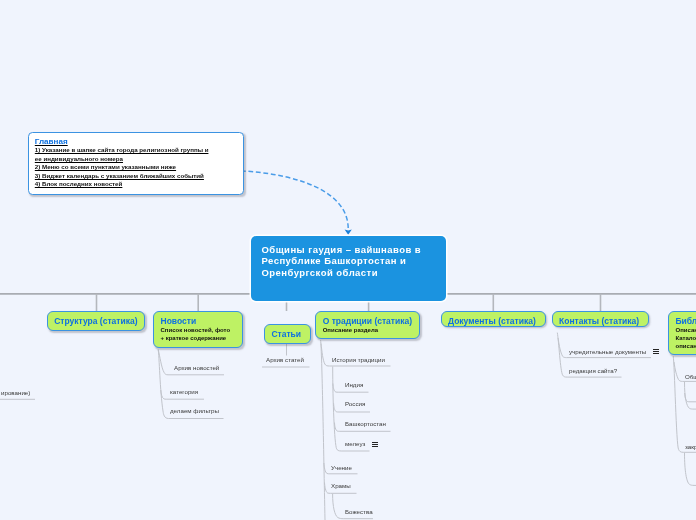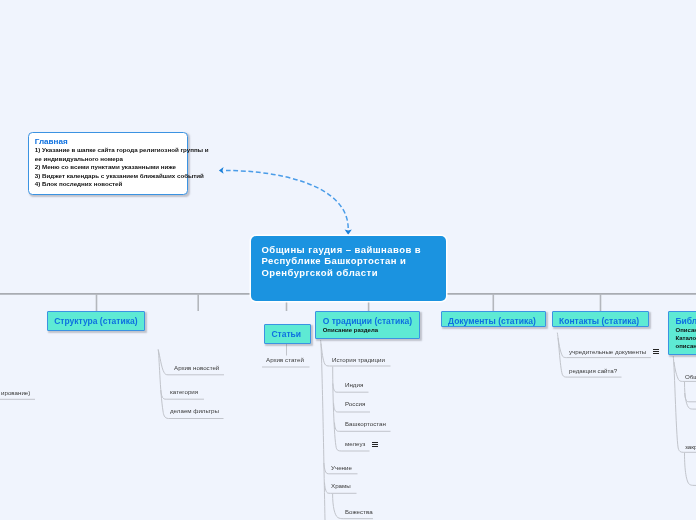--- a/index.html
+++ b/index.html
@@ -1,21 +1,21 @@
 <!DOCTYPE html>
 <html><head>
 <meta charset="utf-8">
 <style>
   html,body{margin:0;padding:0;}
   body{width:696px;height:520px;overflow:hidden;background:#f0f4fd;
        font-family:"Liberation Sans",sans-serif;}
   #canvas{position:relative;width:696px;height:520px;overflow:hidden;background:#f0f4fd;}
   svg.links{position:absolute;left:0;top:0;width:696px;height:520px;}
 
-  .node{position:absolute;background:#5eead4;border:1.7px solid #3b93e2;border-radius:1px;
+  .node{position:absolute;background:#bef264;border:1.7px solid #3b93e2;border-radius:6px;
         box-sizing:border-box;box-shadow:1.2px 1.2px 1.6px rgba(100,100,110,0.34);}
   .node .ntitle{color:#0e71e0;font-weight:bold;font-size:8.5px;line-height:10px;
         white-space:nowrap;}
   .node .ndesc{color:#111;font-weight:bold;font-size:6px;line-height:8.3px;
         white-space:nowrap;}
 
   .center{position:absolute;background:#1b93e0;border-radius:5px;box-sizing:border-box;
         color:#fff;font-weight:bold;font-size:9.5px;line-height:11.6px;letter-spacing:0.45px;
         box-shadow:0 0 0 1.5px rgba(255,255,255,0.95);}
 
@@ -77,37 +77,42 @@
       <path d="M558.1,338 C559.2,346.5 560.6,352.5 562.6,356.3 C563.5,357.3 564.6,357.6 566.5,357.6 L651,357.6"></path>
 
       <path d="M673.2,356 C674.6,364 676.2,446 678.6,449.5 C679.5,451.2 680.2,452.3 683.2,452.3 L696,452.3"></path>
       <path d="M674.0,362 C675.1,370 676.5,375.5 678.5,379.6 C679.4,380.9 680.5,381.4 682.5,381.4 L696,381.4"></path>
       <path d="M684.5,381.9 C684.5,398 686.5,406 689.4,408.3 C690.5,409 691.9,409.1 694,409.1 L696,409.1"></path>
       <path d="M684.7,393 C684.8,396.5 685.6,400.8 687.6,401.6 C688.4,401.8 689,401.8 690,401.8 L696,401.8"></path>
       <path d="M684.5,452.8 C684.5,471 686.5,482 689.4,484.3 C690.5,485.1 691.9,485.4 694,485.4 L696,485.4"></path>
     </g>
   </svg>
 
-  <div class="note" style="left:28px;top:132px;width:160px;height:63px;padding:4.3px 5.8px;">
+  <div class="note" style="left:28px;top:132px;width:216px;height:63px;padding:4.3px 5.8px;text-decoration:underline;">
     <div class="ntitle">Главная</div>
     <div class="nline">1) Указание в шапке сайта города религиозной группы и</div>
     <div class="nline">ее индивидуального номера</div>
     <div class="nline">2) Меню со всеми пунктами указанными ниже</div>
     <div class="nline">3) Виджет календарь с указанием ближайших событий</div>
     <div class="nline">4) Блок последних новостей</div>
   </div>
 
   <div class="center" style="left:251px;top:236px;width:195px;height:65px;padding:7.5px 10.5px;">
     <span>Общины гаудия – вайшнавов в Республике Башкортостан и Оренбургской области</span>
   </div>
 
   <div class="node" style="left:46.7px;top:311px;width:98.8px;height:20px;padding:3.8px 6.5px;">
     <div class="ntitle">Структура (статика)</div>
   </div>
 
+  <div class="node" style="left:153px;top:311px;width:89.6px;height:37px;padding:3.8px 6.5px;">
+    <div class="ntitle">Новости</div>
+    <div class="ndesc">Список новостей, фото</div>
+    <div class="ndesc">+ краткое содержание</div>
+  </div>
 
   <div class="node" style="left:264.4px;top:324px;width:47px;height:20px;padding:3.8px 6px;">
     <div class="ntitle">Статьи</div>
   </div>
 
   <div class="node" style="left:315.2px;top:311px;width:104.4px;height:28px;padding:3.8px 6.5px;">
     <div class="ntitle">О традиции (статика)</div>
     <div class="ndesc">Описание раздела</div>
   </div>
 

